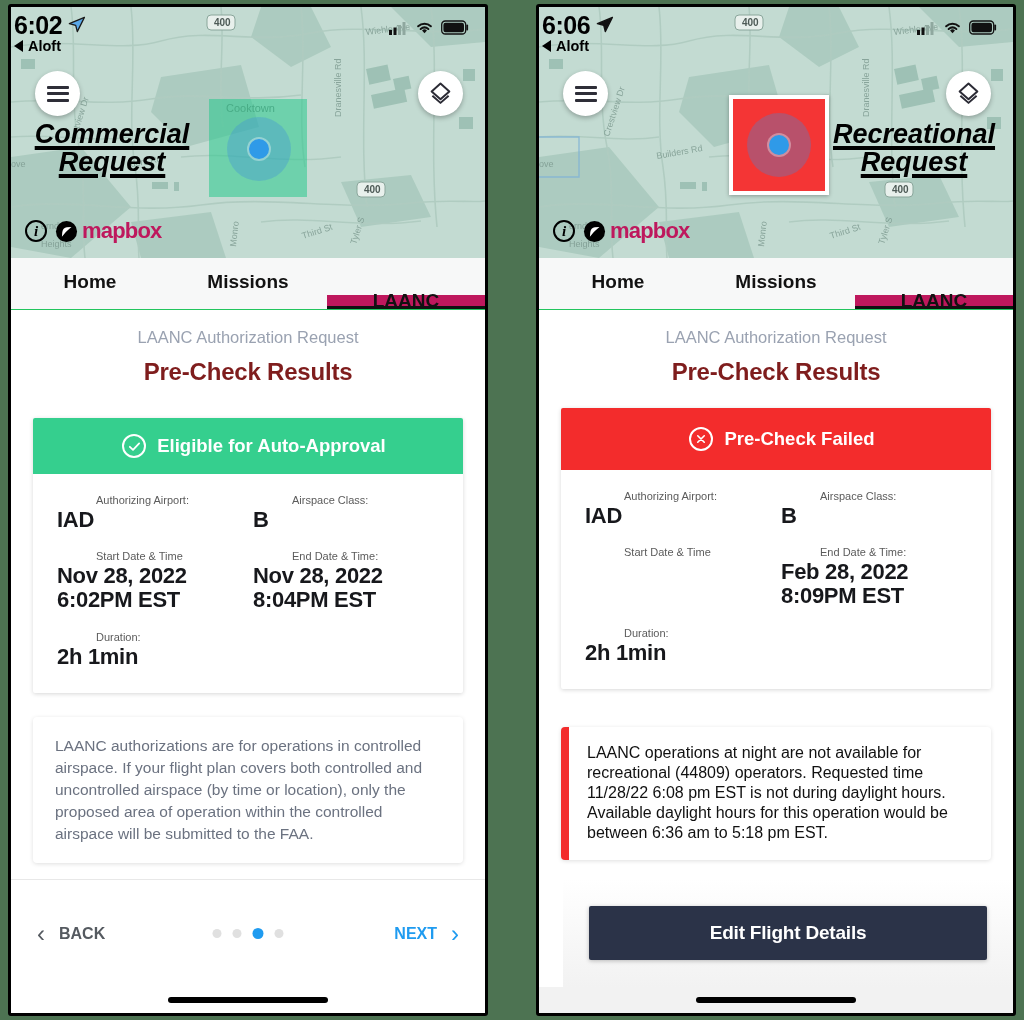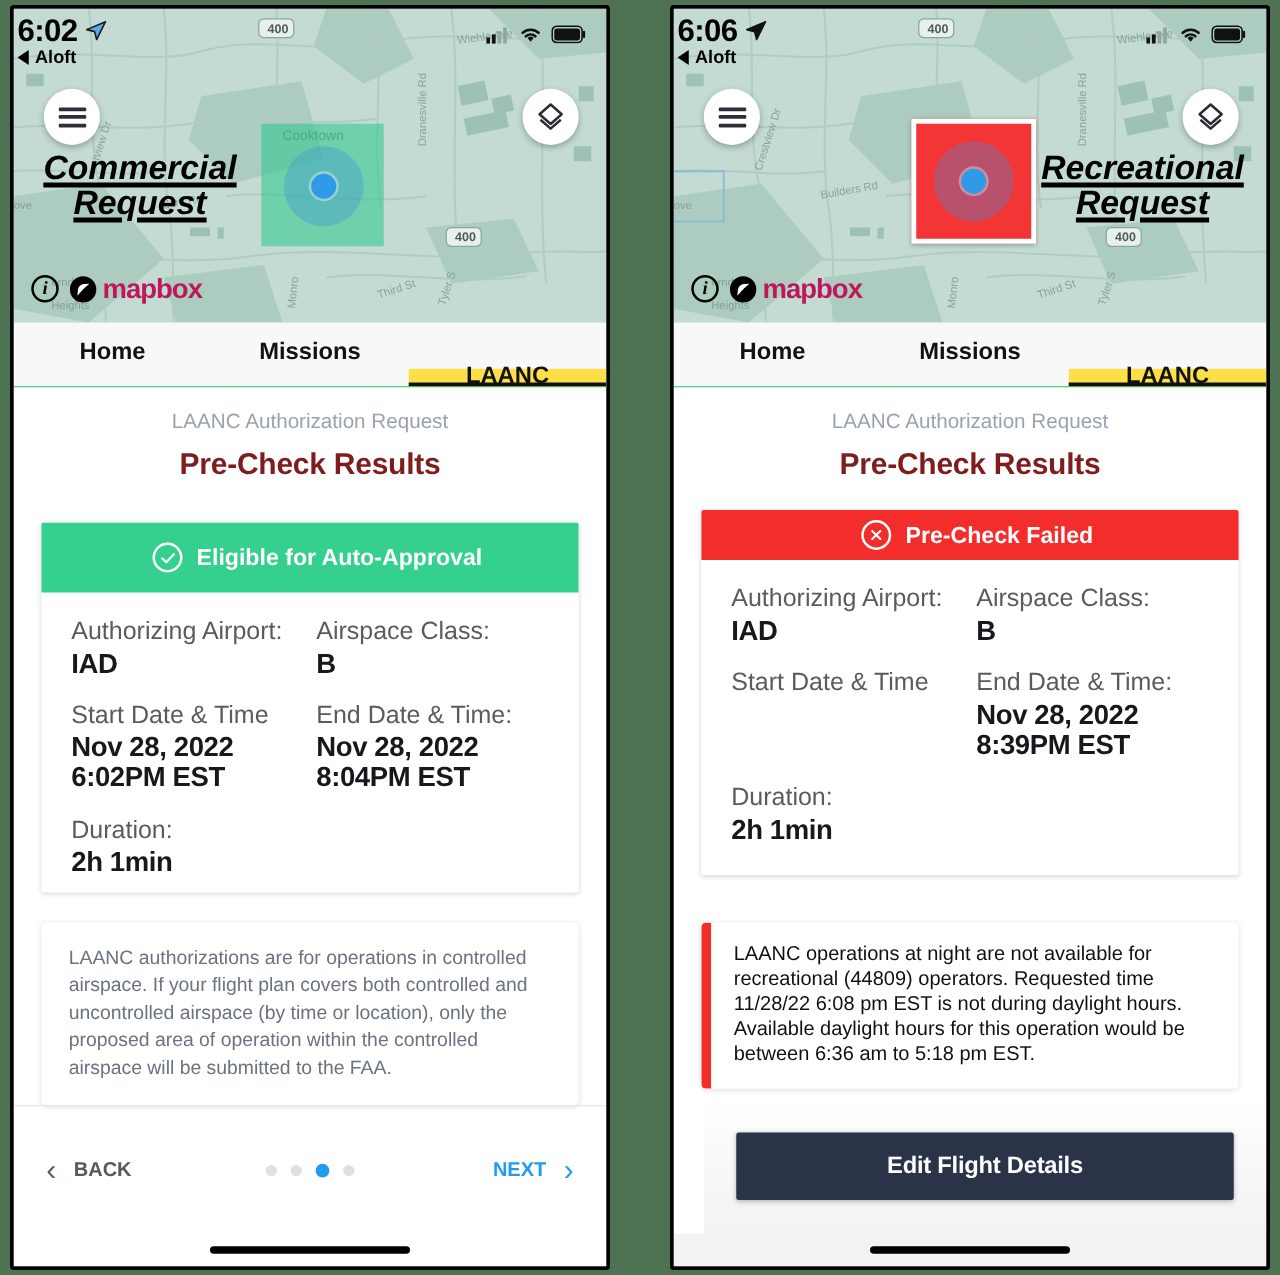--- a/index.html
+++ b/index.html
@@ -98,21 +98,21 @@
   
   .tabbar {
     display: flex; height: 52px; background: #f7f8f8; flex: 0 0 52px;
     border-bottom: 1px solid #22c55e;
   }
   .tab {
     flex: 1; display:flex; align-items:center; justify-content:center;
     font-size: 19px; font-weight: 700; color: #121212;
     border-bottom: 3px solid transparent;
   }
-  .tab.active { border-bottom-color: #111; background:#fde047;margin-top:37px; }
+  .tab.active { border-bottom-color: #111; background:#be185d;margin-top:37px; }
 
   
   .content {
     flex: 1; background: #fff; display: flex; flex-direction: column;
     overflow: hidden; position: relative;
   }
   .kicker {
     text-align:center; color:#9aa2b1; font-size: 16.5px; font-weight: 500;
     margin-top: 18px;
   }
@@ -124,31 +124,31 @@
   .card {
     margin: 32px 22px 0; background:#fff;
     box-shadow: 0 1px 4px rgba(0,0,0,.16); border-radius: 2px; overflow:hidden;
   }
   .card.failed { margin-top: 22px; }
   .banner {
     height: 56px; display:flex; align-items:center; justify-content:center;
     gap: 11px; color:#fff; font-size: 18.5px; font-weight: 700; padding-left: 12px;
   }
   .banner.ok   { background: #35cf8e; }
-  .banner.fail { background: #f32c2c; height: 40px; }
+  .banner.fail { background: #f32c2c; height: 62px; }
   .banner .circ {
     width: 24px; height: 24px; border-radius:50%; border: 2px solid #fff;
     display:flex; align-items:center; justify-content:center;
   }
 
   .grid {
     padding: 20px 24px 24px; display: grid;
     grid-template-columns: 1fr 1fr; row-gap: 18px; column-gap: 10px;
   }
-  .lab { font-size: 20px; color: #5b5b5b; margin-bottom: 2px; font-weight: 400; }
+  .lab { font-size: 11px; color: #5b5b5b; margin-bottom: 2px; font-weight: 400; margin-left: 39px; }
   .val { font-size: 22px; color: #17181c; font-weight: 700; line-height: 1.1; letter-spacing:-0.3px; }
   .full { grid-column: 1 / -1; }
 
   .note {
     margin: 24px 22px 0; padding: 18px 18px 18px 22px;
     background:#fff; box-shadow: 0 1px 4px rgba(0,0,0,.13); border-radius: 4px;
     color: #6b7280; font-size: 15.5px; line-height: 1.42;
   }
   .note.err {
     border-left: 8px solid #f32c2c; color:#111; font-size: 16px; line-height: 1.26;
@@ -545,21 +545,21 @@
           </div>
           <div>
             <div class="lab">Airspace Class:</div>
             <div class="val">B</div>
           </div>
           <div>
             <div class="lab">Start Date &amp; Time</div>
           </div>
           <div>
             <div class="lab">End Date &amp; Time:</div>
-            <div class="val">Nov 28, 2022 8:39PM EST</div>
+            <div class="val">Feb 28, 2022 8:09PM EST</div>
           </div>
           <div class="full">
             <div class="lab">Duration:</div>
             <div class="val">2h 1min</div>
           </div>
         </div>
       </div>
 
       <div class="note err">LAANC operations at night are not available for recreational (44809) operators. Requested time 11/28/22 6:08 pm EST is not during daylight hours. Available daylight hours for this operation would be between 6:36 am to 5:18 pm EST.</div>
 

